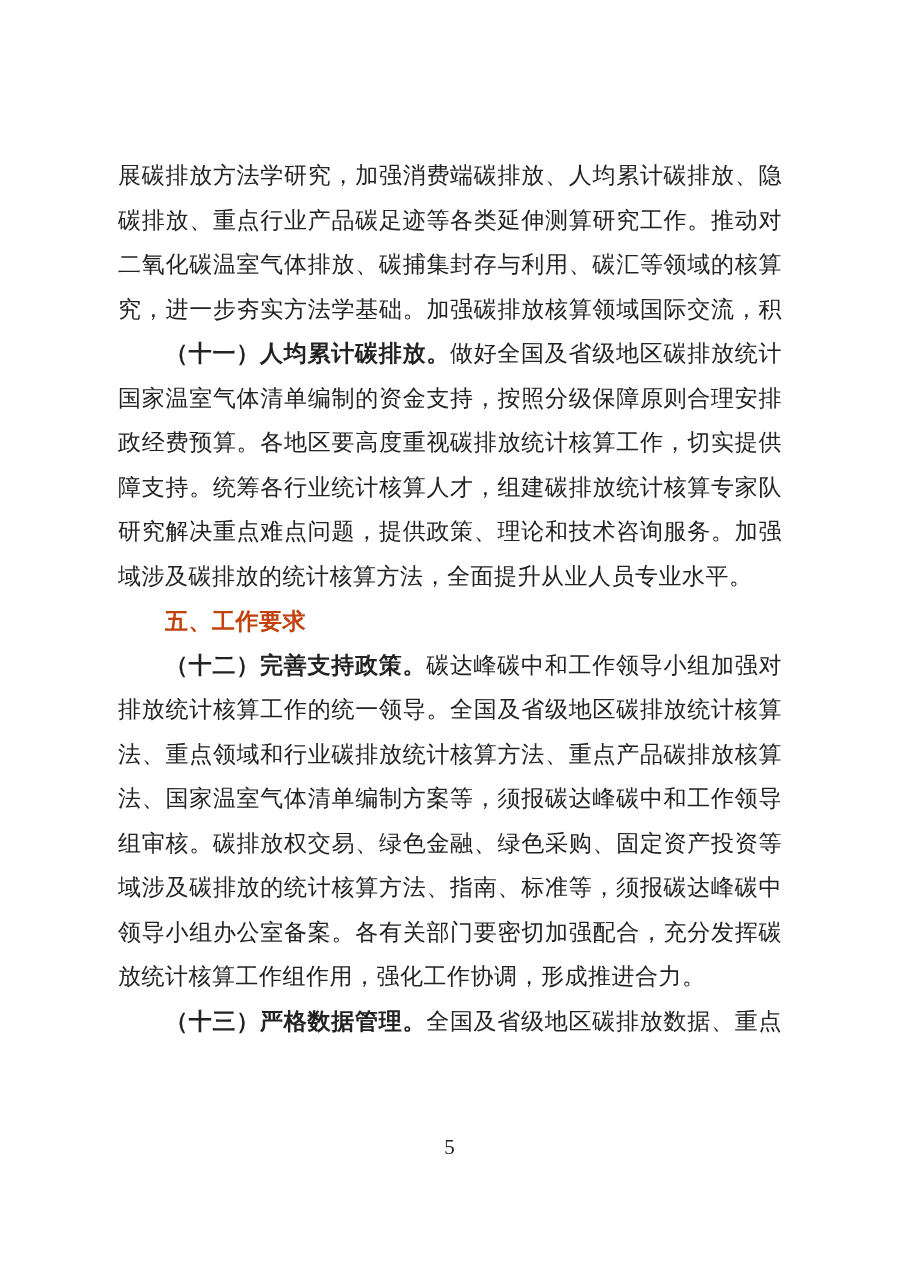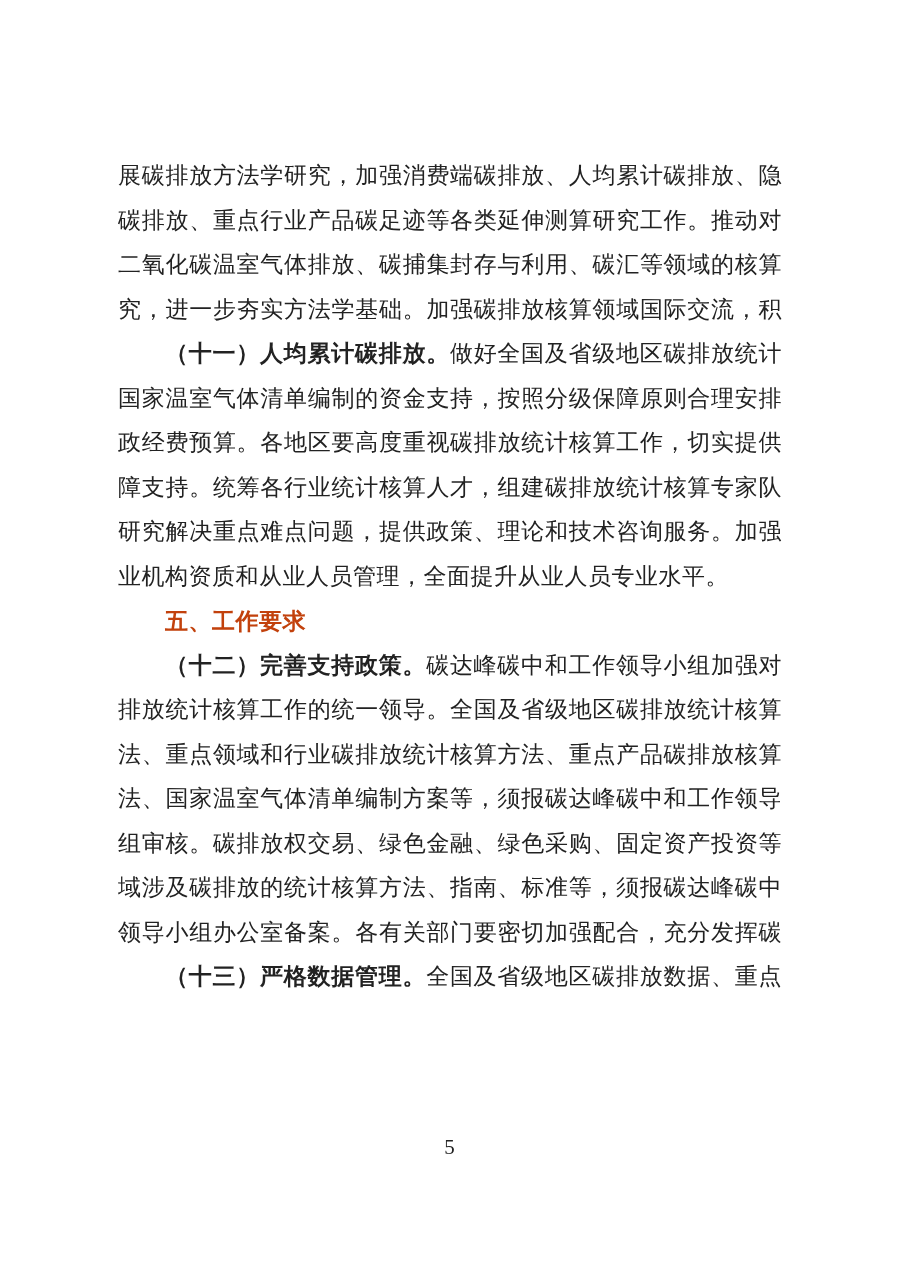--- a/index.html
+++ b/index.html
@@ -75,33 +75,34 @@
         <div class="line fill"><span>碳排放、重点行业产品碳足迹等各类延伸测算研究工作。推动对非</span></div>
         <div class="line fill"><span>二氧化碳温室气体排放、碳捕集封存与利用、碳汇等领域的核算研</span></div>
         <div class="line fill"><span>究，进一步夯实方法学基础。加强碳排放核算领域国际交流，积极</span></div>
       </div>
       <div class="block">
         <div class="line fill indent"><span class="lead">（十一）人均累计碳排放。</span><span>做好全国及省级地区碳排放统计核算、</span></div>
         <div class="line fill"><span>国家温室气体清单编制的资金支持，按照分级保障原则合理安排财</span></div>
         <div class="line fill"><span>政经费预算。各地区要高度重视碳排放统计核算工作，切实提供保</span></div>
         <div class="line fill"><span>障支持。统筹各行业统计核算人才，组建碳排放统计核算专家队伍，</span></div>
         <div class="line fill"><span>研究解决重点难点问题，提供政策、理论和技术咨询服务。加强行</span></div>
-        <div class="line"><span>业机构资质和从业人员管理，全面提升从业人员专业水平。</span></div>
+        <div class="line"><span>域涉及碳排放的统计核算方法，全面提升从业人员专业水平。</span></div>
       </div>
       <div class="block">
         <div class="line indent heading"><span>五、工作要求</span></div>
       </div>
       <div class="block">
         <div class="line fill indent"><span class="lead">（十二）完善支持政策。</span><span>碳达峰碳中和工作领导小组加强对碳</span></div>
         <div class="line fill"><span>排放统计核算工作的统一领导。全国及省级地区碳排放统计核算方</span></div>
         <div class="line fill"><span>法、重点领域和行业碳排放统计核算方法、重点产品碳排放核算方</span></div>
         <div class="line fill"><span>法、国家温室气体清单编制方案等，须报碳达峰碳中和工作领导小</span></div>
         <div class="line fill"><span>组审核。碳排放权交易、绿色金融、绿色采购、固定资产投资等领</span></div>
         <div class="line fill"><span>域涉及碳排放的统计核算方法、指南、标准等，须报碳达峰碳中和</span></div>
         <div class="line fill"><span>领导小组办公室备案。各有关部门要密切加强配合，充分发挥碳排</span></div>
+        <div class="line"><span>放统计核算工作组作用，强化工作协调，形成推进合力。</span></div>
       </div>
       <div class="block">
         <div class="line fill indent"><span class="lead">（十三）严格数据管理。</span><span>全国及省级地区碳排放数据、重点行</span></div>
       </div>
     </div>
   <div class="doc-footer">
     <span>5</span>
   </div>
 </div>
 

